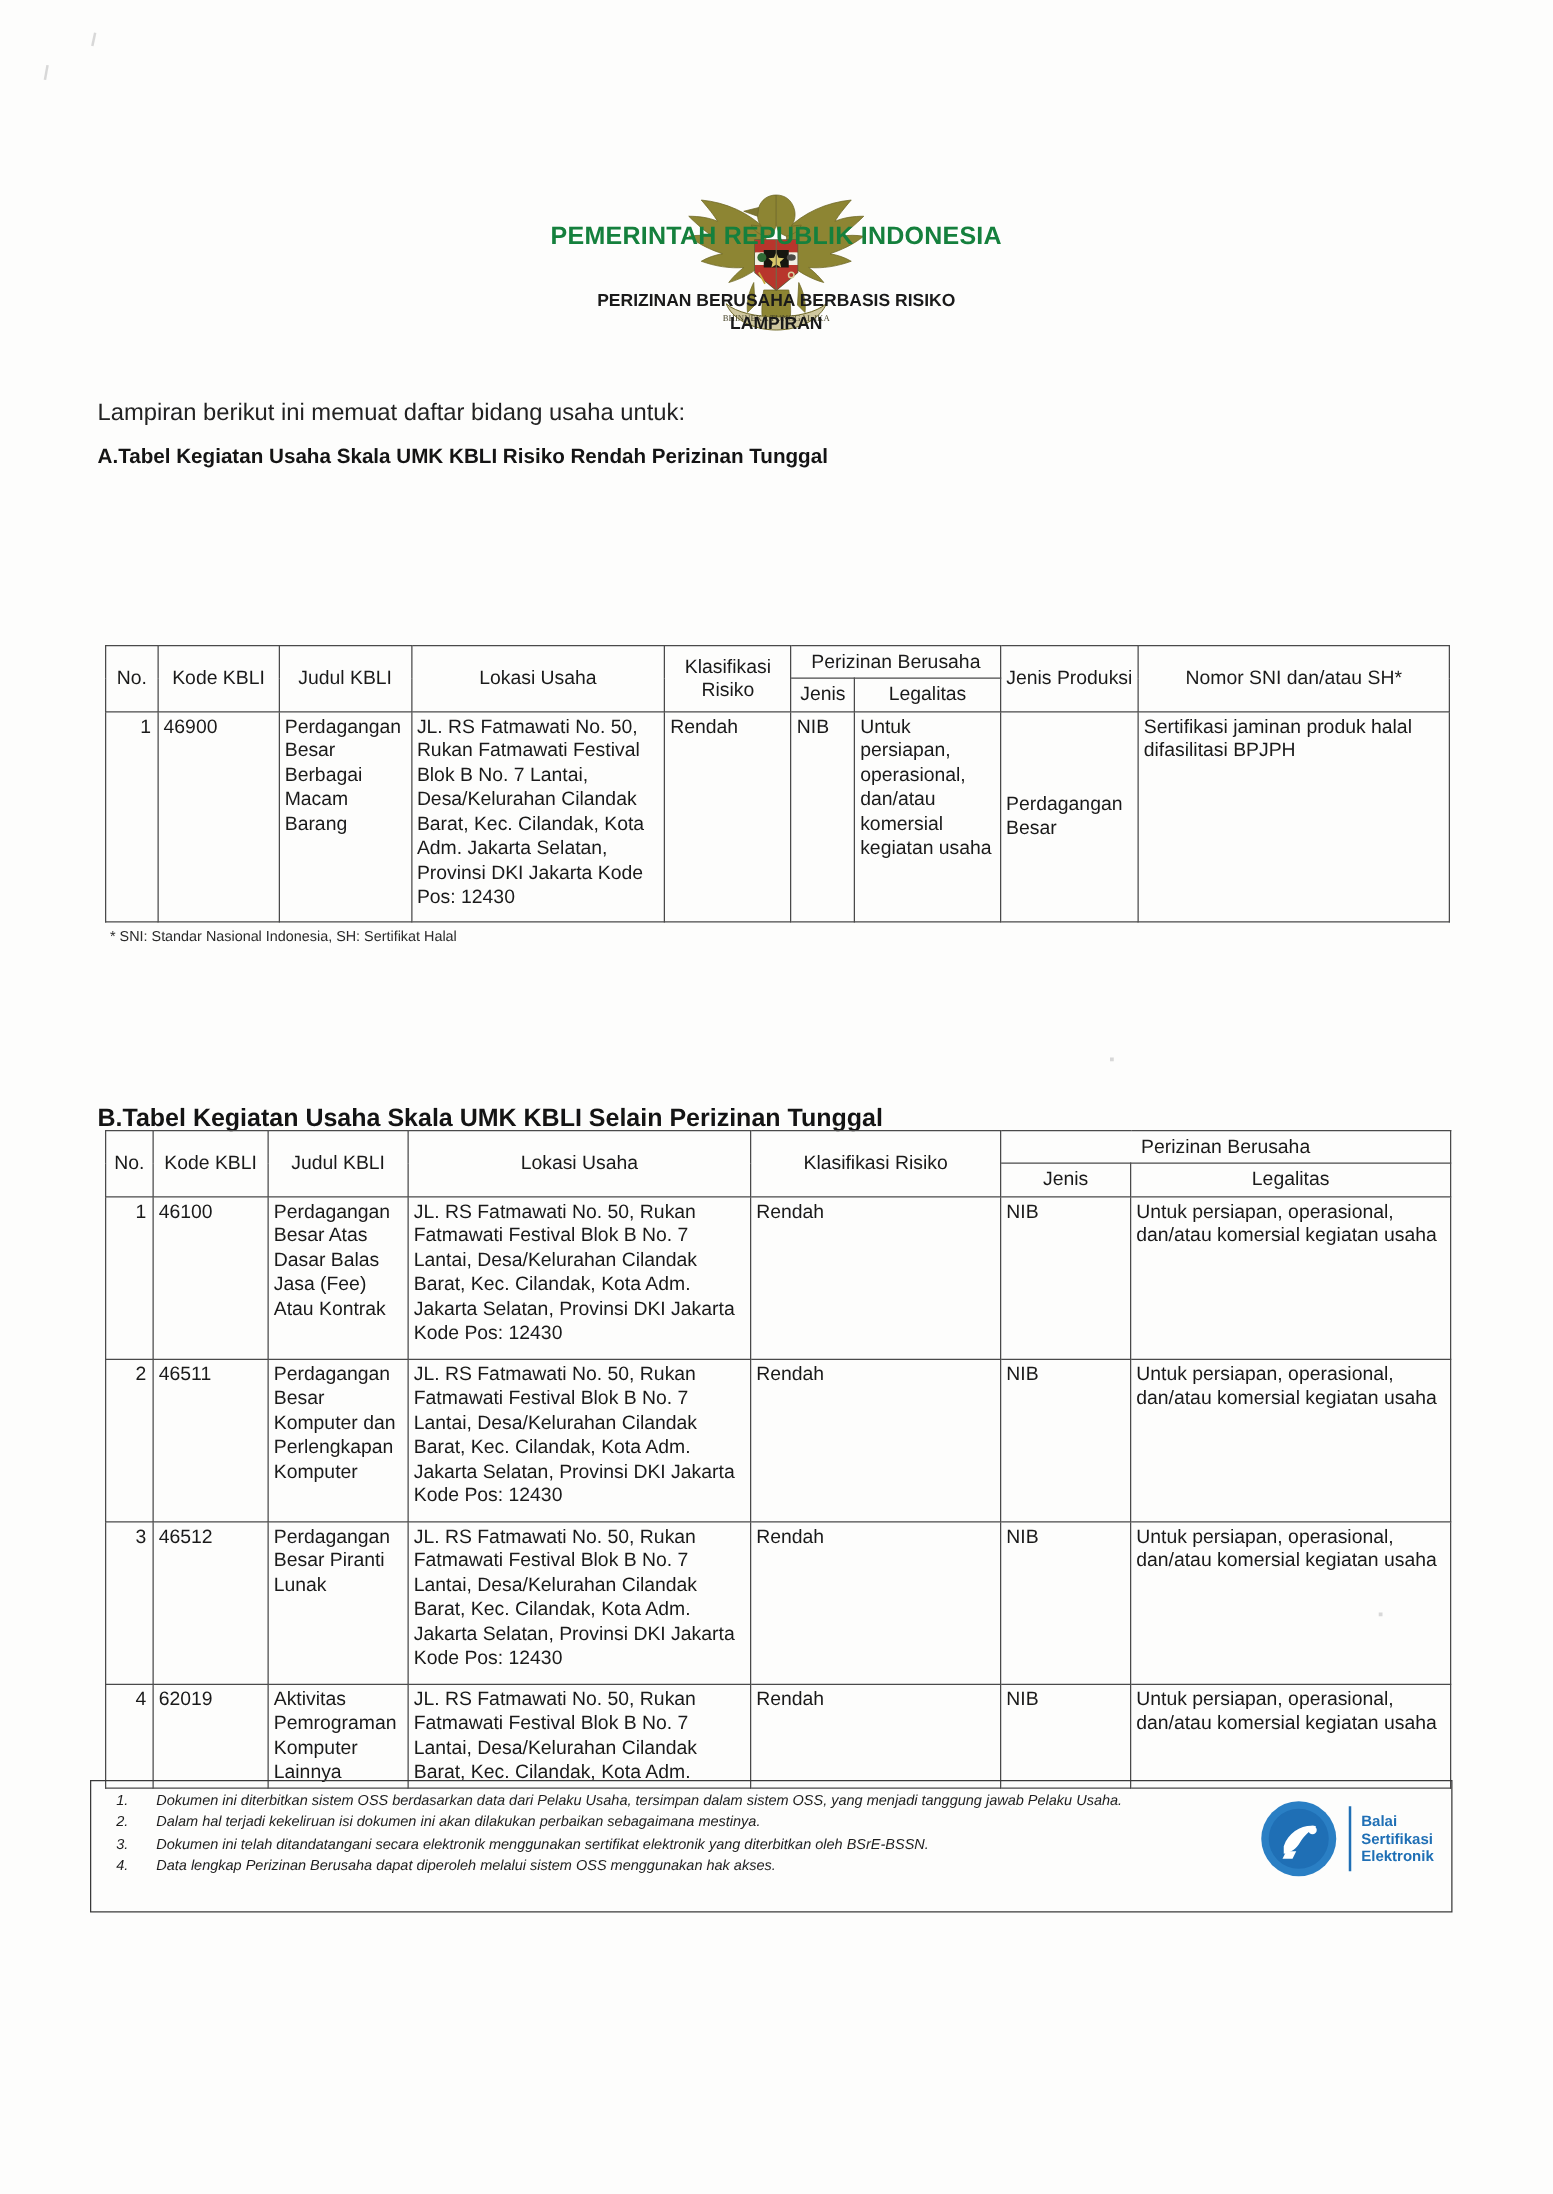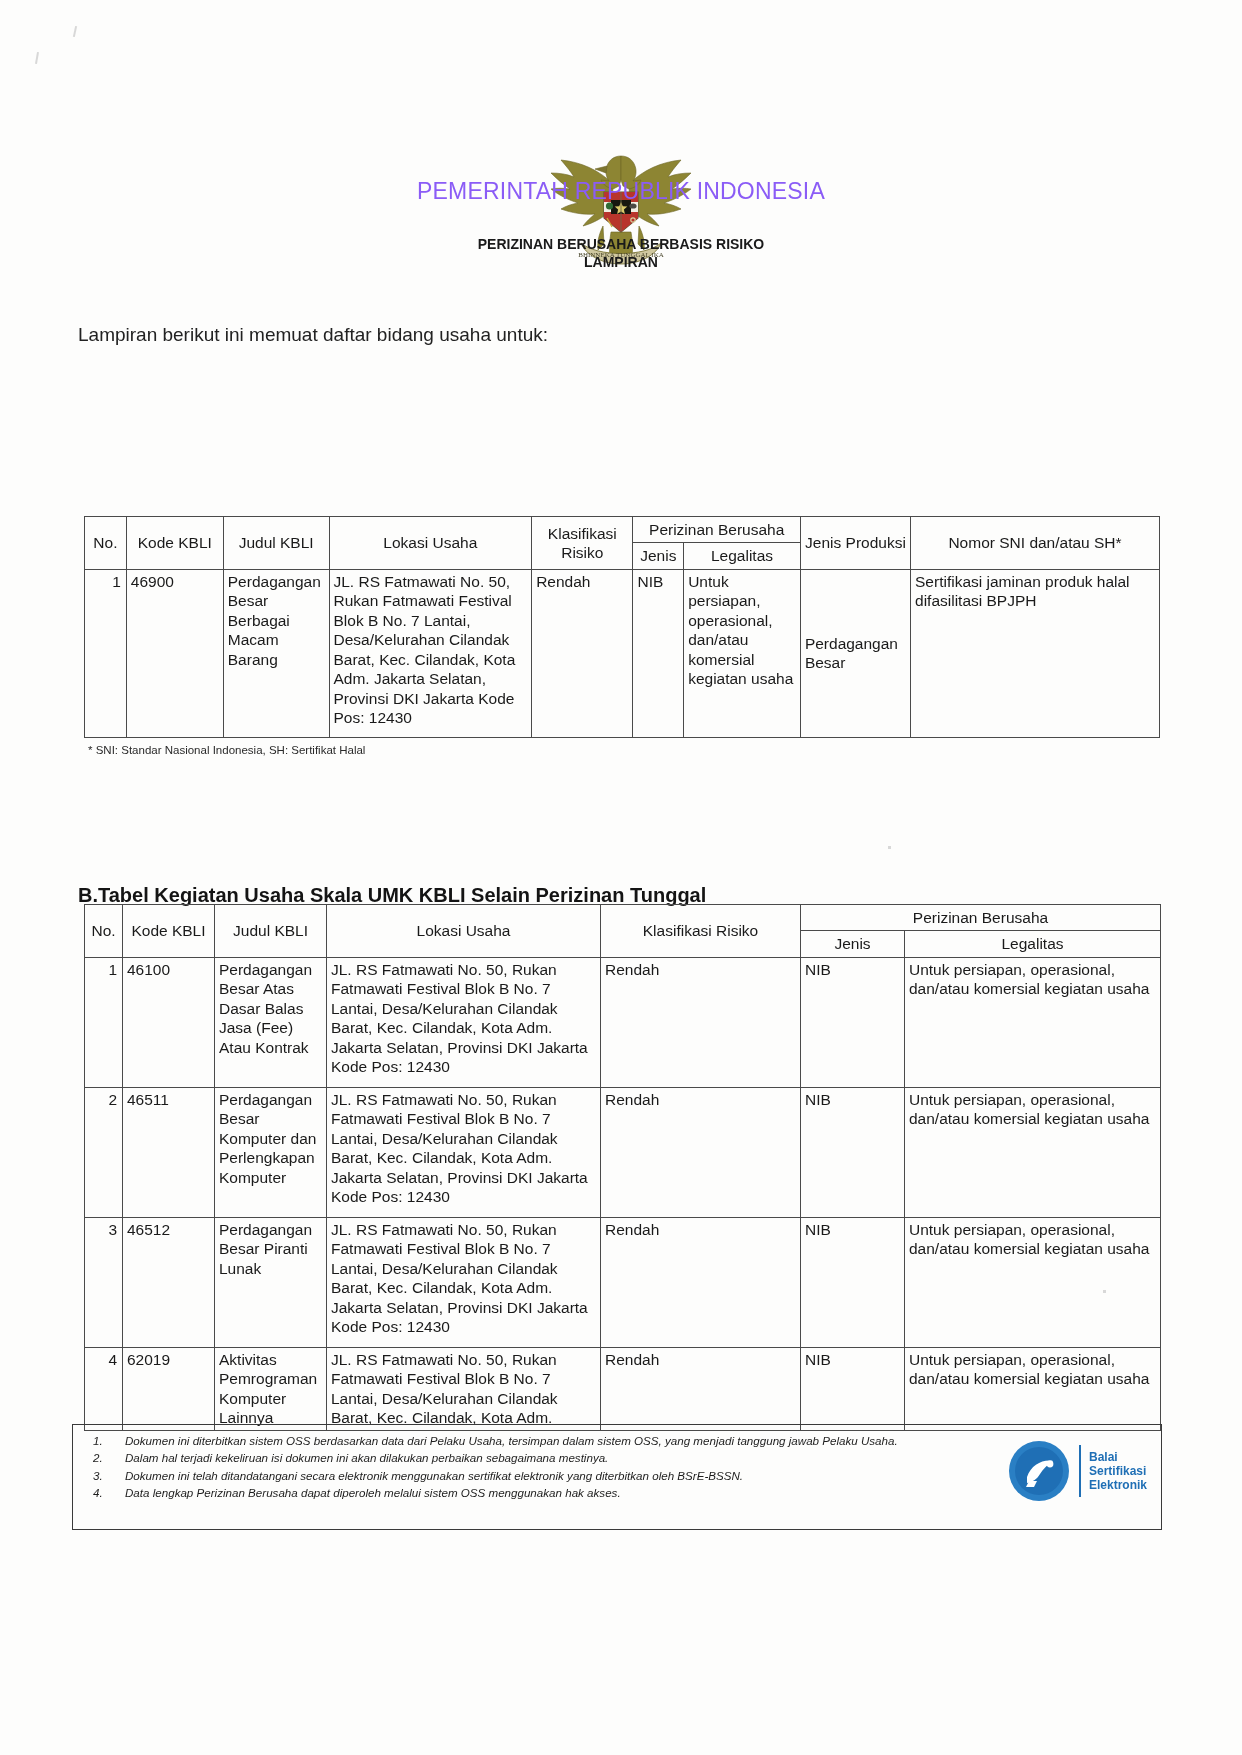--- a/index.html
+++ b/index.html
@@ -15,22 +15,22 @@
   }
   .page { position:absolute; inset:0; padding: 0; }
 
   
   .emblem-wrap { text-align:center; padding-top: 140px; height: 160px; }
   .emblem { display:inline-block; }
 
   
   .head-block { text-align:center; margin-top: 18px; }
   .head-gov {
-    font-size: 23px; font-weight: normal; letter-spacing: .2px;
-    color:#8b5cf6; margin-bottom: 30px;
+    font-size: 20px; font-weight: bold; letter-spacing: .2px;
+    color:#15803d; margin-bottom: 30px;
   }
   .head-line { font-size: 14px; font-weight: bold; line-height: 1.32; color:#1a1a1a; }
 
   
   .intro {
     margin: 52px 0 0 78px; font-size: 19px; color:#222;
   }
   .sect-title {
     margin: 14px 0 0 78px; font-size: 16.5px; font-weight: bold; color:#141414;
   }
@@ -145,20 +145,21 @@
     </svg>
   </div>
 
   <div class="head-block">
     <div class="head-gov">PEMERINTAH REPUBLIK INDONESIA</div>
     <div class="head-line">PERIZINAN BERUSAHA BERBASIS RISIKO</div>
     <div class="head-line">LAMPIRAN</div>
   </div>
 
   <div class="intro">Lampiran berikut ini memuat daftar bidang usaha untuk:</div>
+  <div class="sect-title">A.Tabel Kegiatan Usaha Skala UMK KBLI Risiko Rendah Perizinan Tunggal</div>
 
   <div class="tableA-wrap">
     <table class="doc" style="width:1076px">
       <colgroup>
         <col style="width:38px">
           <col style="width:88px">
           <col style="width:96px">
         <col style="width:184px">
           <col style="width:92px">
           <col style="width:46px">

